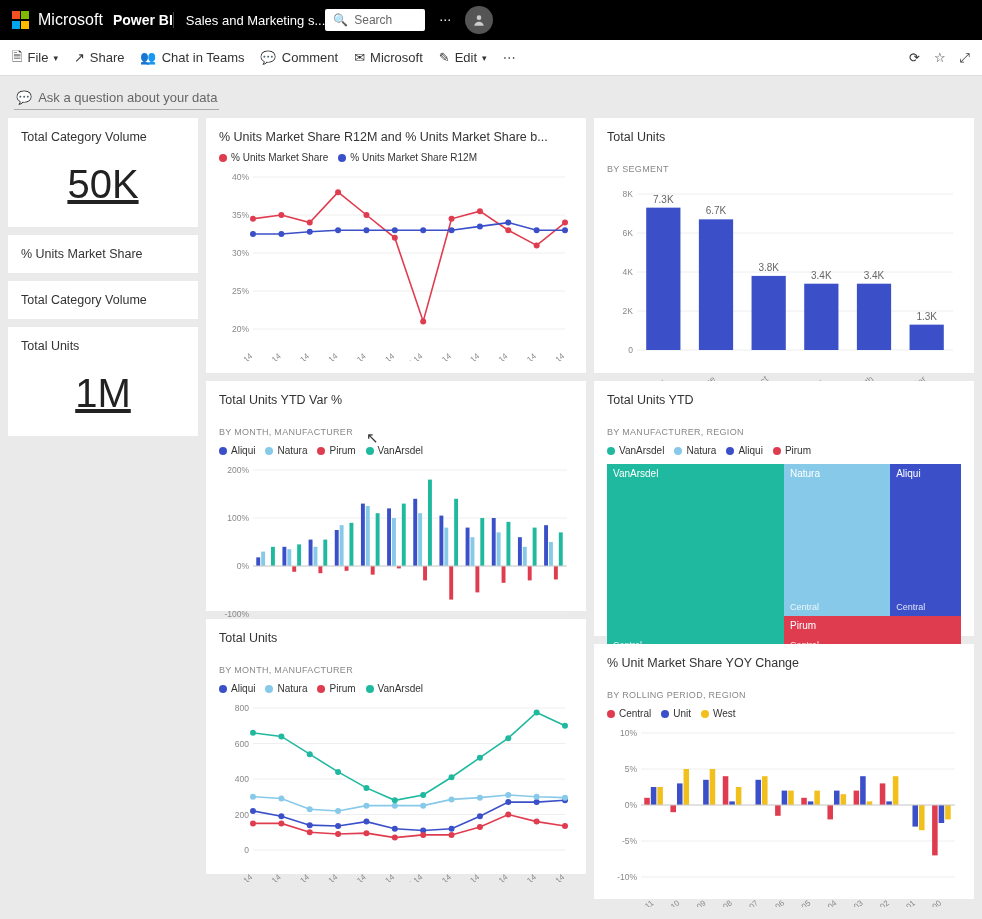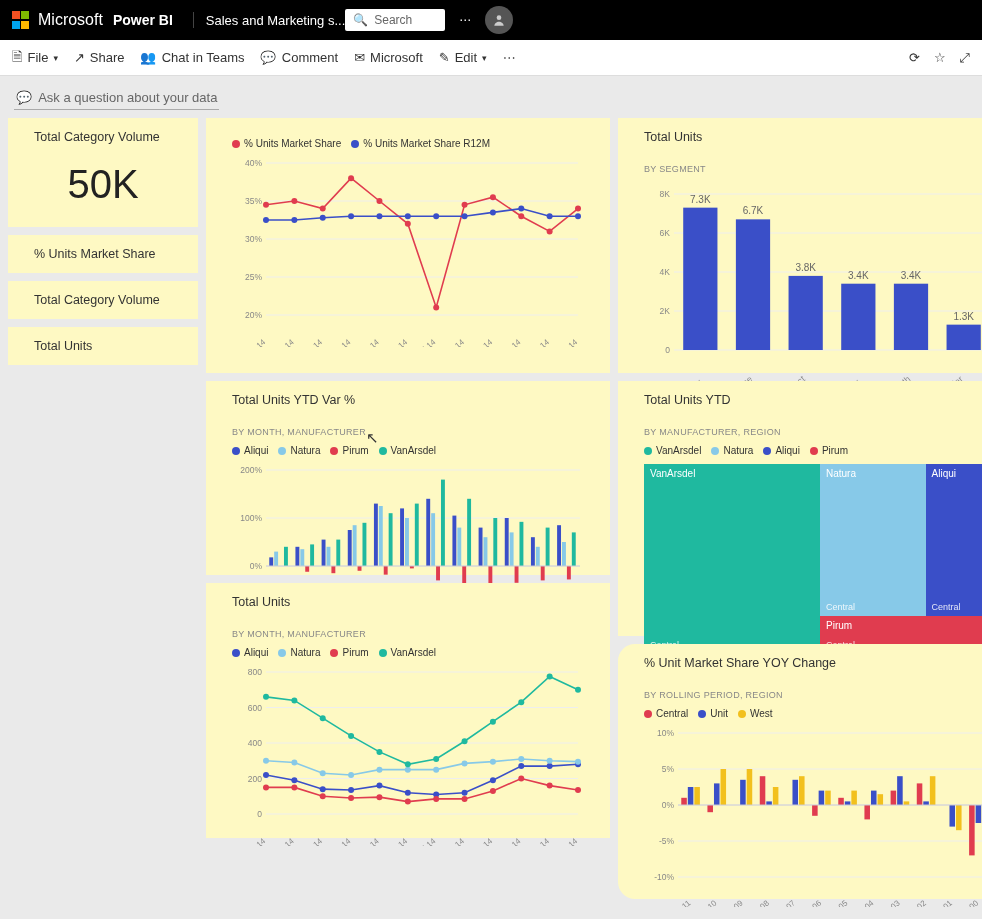--- a/index.html
+++ b/index.html
@@ -1,37 +1,37 @@
 <!DOCTYPE html>
 <html><head>
 <meta charset="utf-8">
 <style>
 * { box-sizing: border-box; margin: 0; padding: 0; }
 body { font-family: "Segoe UI", -apple-system, sans-serif; background: #eaeaea; font-size: 12px; color: #333; }
 .topbar { background: #000; color: #fff; height: 40px; display: flex; align-items: center; padding: 0 12px; }
 .ms-logo { display:inline-flex; gap:1px; flex-wrap:wrap; width:18px; height:18px; margin-right:8px; }
 .ms-logo span { width:8px; height:8px; }
-.brand { font-weight:600; font-size:14px; padding-right:20px; border-right:1px solid #444; }
+.brand { font-weight:600; font-size:14px; padding-right:0; border-right:1px solid #444; }
 .report-name { font-size:13px; padding-left:12px; }
 .topbar-center { flex:1; text-align:center; font-size:13px; }
 .topbar-center .chev { font-size:10px; margin-left:4px; }
 .searchbox { background:#fff; display:flex; align-items:center; border-radius:2px; padding:4px 8px; width:100px; color:#666; }
 .top-icons { display:flex; align-items:center; gap:14px; margin-left:14px; }
 .avatar-circle { width:28px; height:28px; border-radius:50%; background:#555; display:flex; align-items:center; justify-content:center; color:#ccc; }
 .toolbar { background:#fff; height:36px; display:flex; align-items:center; padding:0 12px; border-bottom:1px solid #ddd; gap:16px; color:#333; font-size:13px; }
 .toolbar .group { display:flex; align-items:center; gap:5px; cursor:pointer; }
 .toolbar .right { margin-left:auto; display:flex; gap:14px; }
 .qna-row { padding:12px 14px 8px; }
 .qna { display:inline-flex; align-items:center; gap:6px; color:#666; border-bottom:1px solid #aaa; padding:2px 2px 4px; font-size:13px; }
 .dash { display:grid; grid-template-columns: 190px 1fr 1fr; gap:8px; padding:0 8px 8px; }
 .col { display:flex; flex-direction:column; gap:8px; }
-.card { background:#fef9c3; padding:12px 26px; }
+.card { background:#ffffff; padding:12px 13px; }
 .card-title { font-size:12.5px; color:#333; }
 .card-sub { font-size:9px; color:#888; margin-top:20px; text-transform:uppercase; letter-spacing:.3px; }
-.kpi .big { font-size:40px; font-weight:300; text-align:center; color:#222; padding:18px 0 8px; }
+.kpi .big { font-size:40px; font-weight:300; text-align:center; color:#222; padding:18px 0 8px;text-decoration:underline; }
 .chart { position:relative; }
 .legend { display:flex; flex-wrap:wrap; gap:10px; font-size:10px; margin:8px 0; }
 .legend .item { display:flex; align-items:center; gap:4px; }
 .dot { width:8px; height:8px; border-radius:50%; display:inline-block; }
 .plot { position:relative; overflow:hidden; }
 svg .line { fill:none; stroke-width:1.6; }
 svg .pt { r:3; }
 .treemap { display:grid; grid-template-columns: 1.5fr .9fr .6fr; grid-template-rows: 1fr .25fr; position:relative; height:190px; margin-top:6px; font-size:10px; color:#fff; }
 .tree-cell { position:relative; padding:4px 6px; }
 .tree-cell .reg { position:absolute; bottom:4px; left:6px; font-size:9px; opacity:.85; }
@@ -115,26 +115,28 @@
       <div class="big">50K</div>
     </div>
     <div class="card kpi">
       <div class="card-title">% Units Market Share</div>
     </div>
     <div class="card kpi">
       <div class="card-title">Total Category Volume</div>
     </div>
     <div class="card kpi">
       <div class="card-title">Total Units</div>
+      <div class="big">1M</div>
     </div>
   </div>
 
   <div class="col">
 
     <div class="card chart" style="height:255px;">
+      <div class="card-title">% Units Market Share R12M and % Units Market Share b...</div>
       <div class="legend">
         <span class="item">
             <span class="dot" style="background:#e03c4f"></span>
             <span>% Units Market Share</span>
           </span>
         <span class="item">
             <span class="dot" style="background:#3a4fc8"></span>
             <span>% Units Market Share R12M</span>
           </span>
       </div>
@@ -183,21 +185,21 @@
             <circle class="pt" cx="175.8181818181818" cy="59.2" fill="#3a4fc8"></circle>
             <circle class="pt" cx="204.18181818181816" cy="59.2" fill="#3a4fc8"></circle>
             <circle class="pt" cx="232.54545454545453" cy="59.2" fill="#3a4fc8"></circle>
             <circle class="pt" cx="260.9090909090909" cy="55.39999999999999" fill="#3a4fc8"></circle>
             <circle class="pt" cx="289.27272727272725" cy="51.60000000000001" fill="#3a4fc8"></circle>
             <circle class="pt" cx="317.6363636363636" cy="59.2" fill="#3a4fc8"></circle>
             <circle class="pt" cx="346" cy="59.2" fill="#3a4fc8"></circle>
           </svg></div>
     </div>
 
-    <div class="card chart" style="height:194px;position:relative;">
+    <div class="card chart" style="height:230px;position:relative;">
       <div class="card-title">Total Units YTD Var %</div>
       <div class="card-sub">BY MONTH, MANUFACTURER</div>
       <div class="legend">
         <span class="item">
             <span class="dot" style="background:#3a4fc8"></span>
             <span>Aliqui</span>
           </span>
         <span class="item">
             <span class="dot" style="background:#87c9e8"></span>
             <span>Natura</span>
@@ -444,21 +446,21 @@
           </span>
       </div>
       <div class="treemap">
         <div class="tree-cell" style="background:#1fb99f;grid-row:1/3"><span>VanArsdel</span><span class="reg">Central</span></div>
         <div class="tree-cell" style="background:#87c9e8"><span>Natura</span><span class="reg">Central</span></div>
         <div class="tree-cell" style="background:#3a4fc8"><span>Aliqui</span><span class="reg">Central</span></div>
         <div class="tree-cell" style="background:#e03c4f;grid-column:2/4"><span>Pirum</span><span class="reg">Central</span></div>
       </div>
     </div>
 
-    <div class="card chart" style="height:255px;border-radius:17px;">
+    <div class="card chart" style="height:255px;">
       <div class="card-title">% Unit Market Share YOY Change</div>
       <div class="card-sub">BY ROLLING PERIOD, REGION</div>
       <div class="legend">
         <span class="item">
             <span class="dot" style="background:#e03c4f"></span>
             <span>Central</span>
           </span>
         <span class="item">
             <span class="dot" style="background:#3a4fc8"></span>
             <span>Unit</span>

